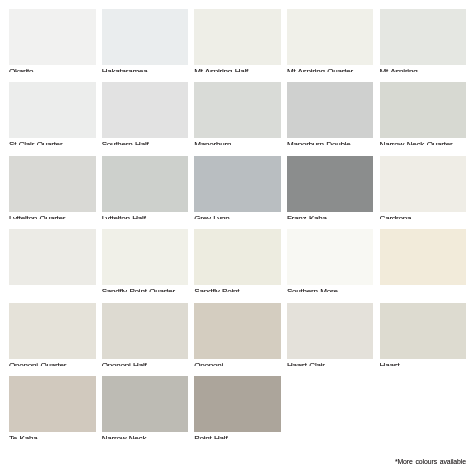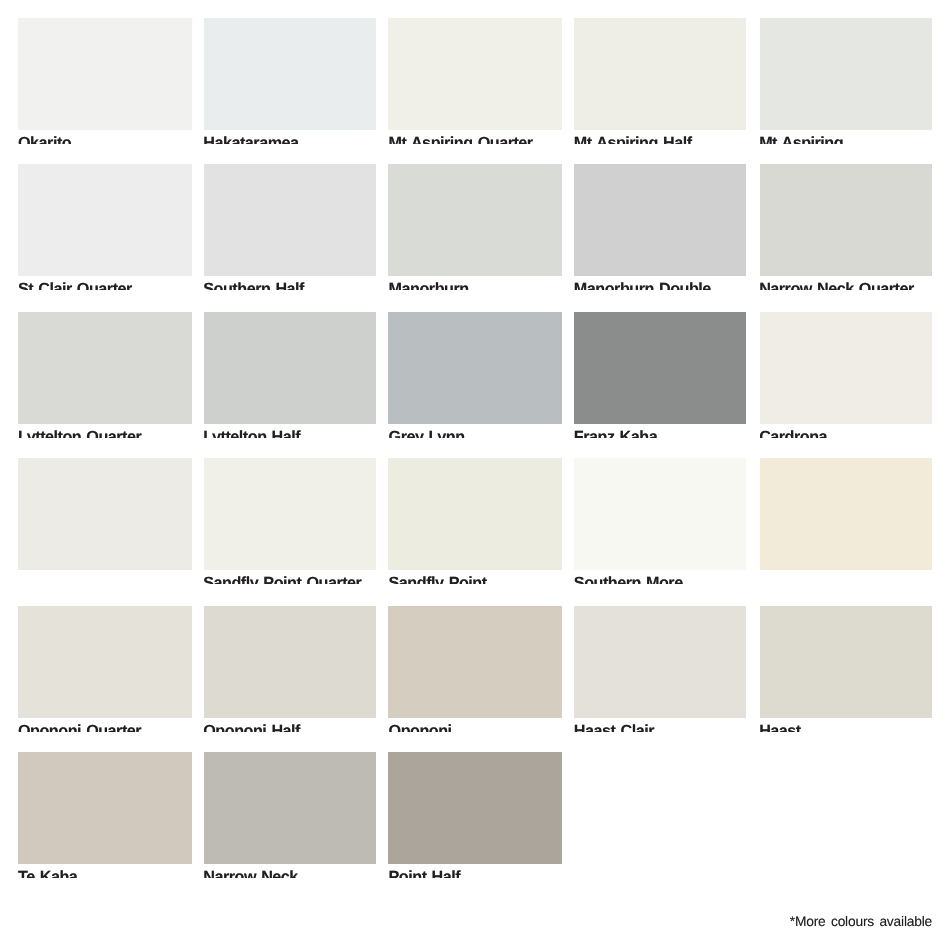--- a/index.html
+++ b/index.html
@@ -10,21 +10,21 @@
     overflow:hidden;-webkit-font-smoothing:antialiased;
   }
   .chart{position:absolute;left:9px;top:9px;width:456px;}
   .grid{
     display:grid;
     grid-template-columns:repeat(5,86.5px);
     grid-auto-rows:73.4px;
     column-gap:6.15px;
     row-gap:0px;
   }
-  .cell{width:86.5px;height:63px;overflow:hidden;font-weight:bold;}
+  .cell{width:86.5px;height:63px;overflow:hidden;}
   .sw{height:56px;width:100%;}
   .lbl{
     font-size:8.1px;line-height:13.3px;height:17.4px;
     color:#231f20;white-space:nowrap;letter-spacing:-0.25px;word-spacing:0.55px;
     text-shadow:0 0 0.3px rgba(35,31,32,0.45);
     transform:translateZ(0);
   }
   .foot{
     position:absolute;right:8px;top:457px;
     font-size:6.9px;line-height:9px;color:#231f20;
@@ -40,26 +40,26 @@
   <div class="grid" id="grid">
       <div class="cell">
         <div class="sw" style="background: rgb(241, 241, 240);"></div>
         <div class="lbl">Okarito</div>
       </div>
       <div class="cell">
         <div class="sw" style="background: rgb(234, 237, 238);"></div>
         <div class="lbl">Hakataramea</div>
       </div>
       <div class="cell">
+        <div class="sw" style="background: rgb(238, 238, 231);"></div>
+        <div class="lbl">Mt Aspiring Half</div>
+      </div>
+      <div class="cell">
         <div class="sw" style="background: rgb(240, 240, 233);"></div>
         <div class="lbl">Mt Aspiring Quarter</div>
-      </div>
-      <div class="cell">
-        <div class="sw" style="background: rgb(238, 238, 231);"></div>
-        <div class="lbl">Mt Aspiring Half</div>
       </div>
       <div class="cell">
         <div class="sw" style="background: rgb(229, 231, 226);"></div>
         <div class="lbl">Mt Aspiring</div>
       </div>
       <div class="cell">
         <div class="sw" style="background: rgb(236, 237, 236);"></div>
         <div class="lbl">St Clair Quarter</div>
       </div>
       <div class="cell">

